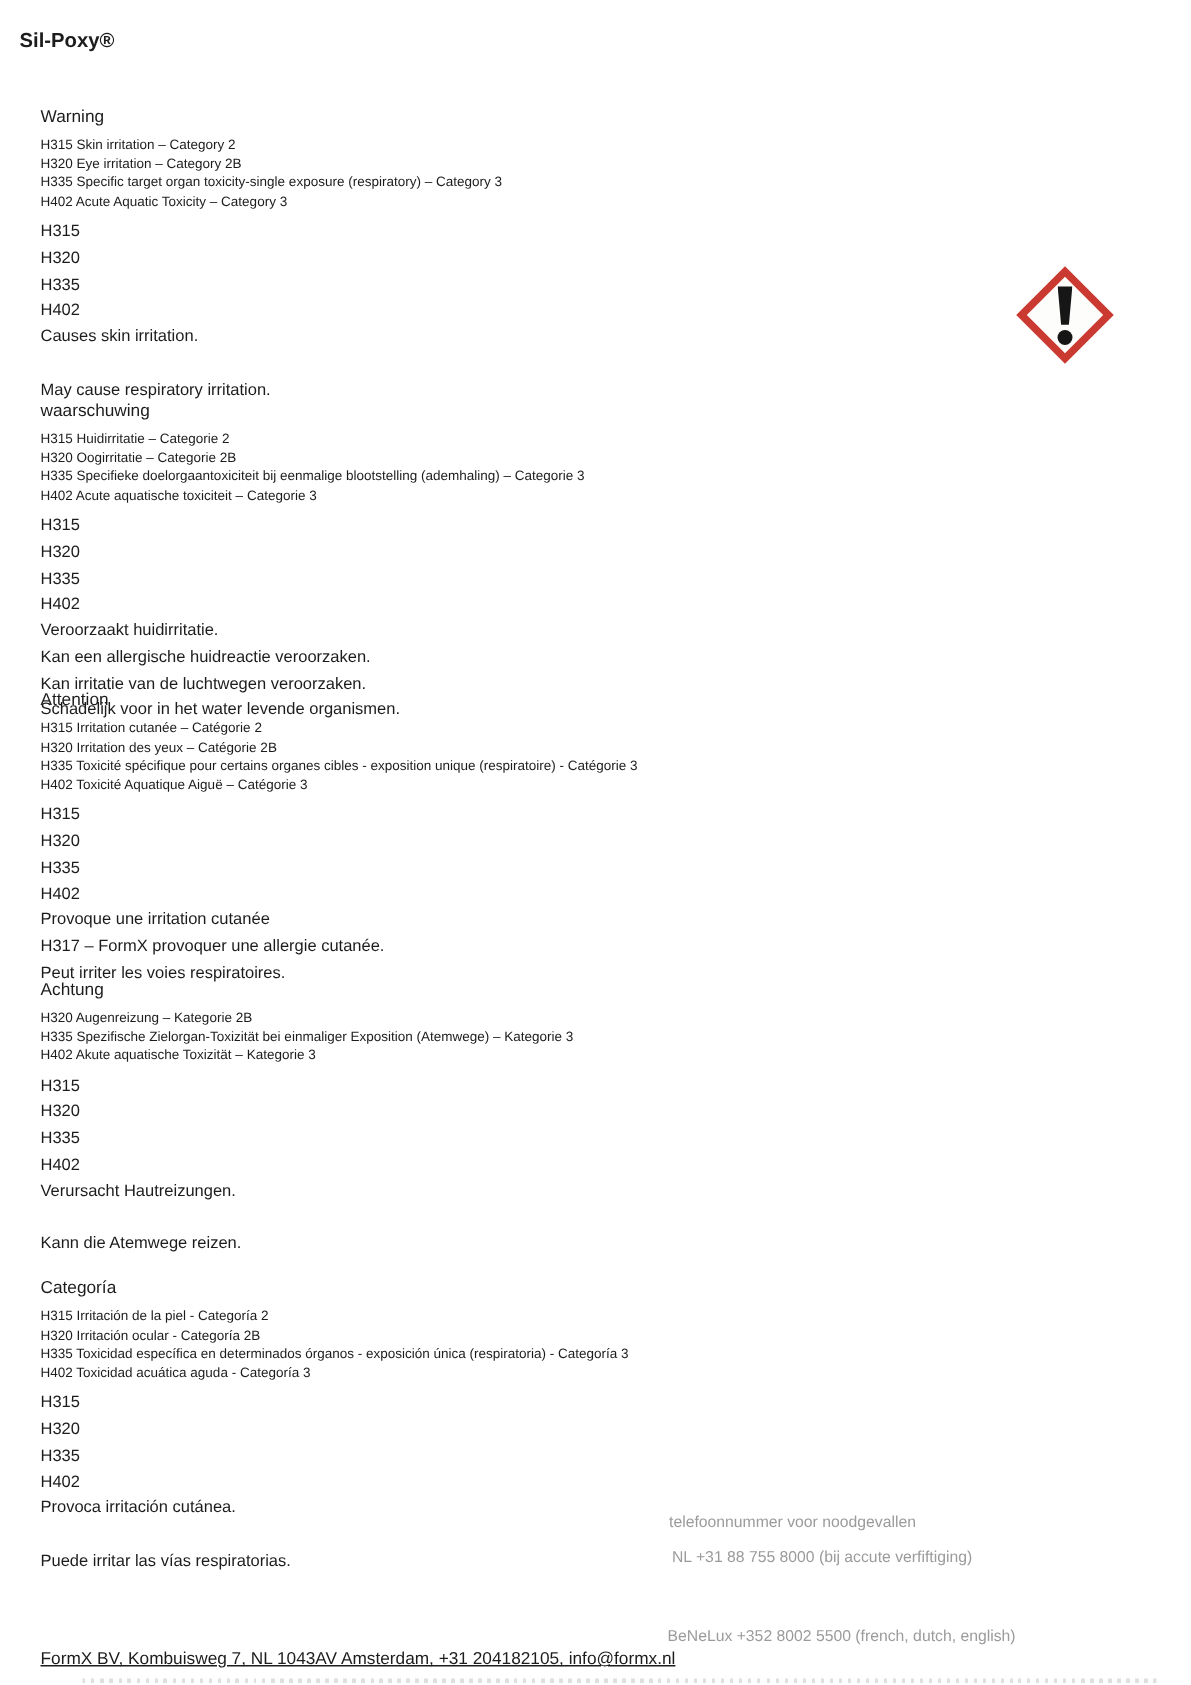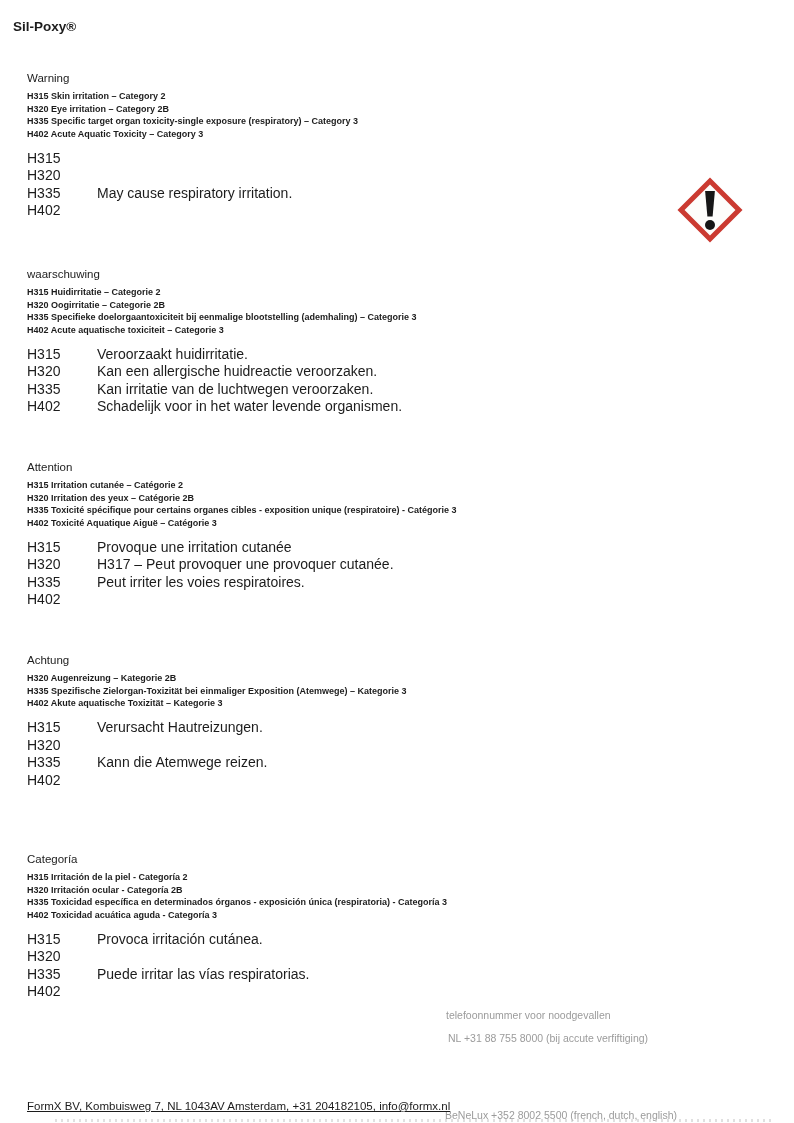--- a/index.html
+++ b/index.html
@@ -19,26 +19,26 @@
   section.hz {
     position: absolute; left: 27px; width: 720px;
   }
   section.hz h2 {
     margin: 0; padding: 0;
     font-size: 11.5px; font-weight: normal; line-height: 13px;
     white-space: nowrap;
   }
   .classes { margin-top: 5px; }
   .cl {
-    font-size: 9px; line-height: 12.6px; white-space: nowrap; font-weight: bold;
+    font-size: 9px; line-height: 12.6px; white-space: nowrap;
   }
   .stmts { margin-top: 9px; }
   .row {
-    display: flex; height: 17.6px; align-items: center;
-    font-size: 14px; line-height: 11px; white-space: nowrap;
+    display: flex; height: 17.6px; align-items: flex-start;
+    font-size: 11px; line-height: 11px; white-space: nowrap; flex-direction: column;
   }
   .row .code { width: 70px; flex: 0 0 70px; }
   .row .txt { flex: 1; }
 
   
   .picto {
     position: absolute; left: 677px; top: 177px;
     width: 66px; height: 66px;
   }
   .picto .diamond {
@@ -61,21 +61,21 @@
     background: #161616; margin-top: 3px;
   }
 
   
   .foot-gray {
     position: absolute; color: #9b9b9b;
     font-size: 10.5px; white-space: nowrap;
   }
   #emergency-label { left: 446px; top: 1009px; }
   #emergency-nl { left: 448px; top: 1032px; }
-  #emergency-benelux { left: 445px; top: 1085px; margin-top: 24px; }
+  #emergency-benelux { left: 445px; top: 1085px; }
   .company-line {
     position: absolute; left: 27px; top: 1100px;
     font-size: 11.5px; color: #1c1c1c; white-space: nowrap; text-decoration: underline;
   }
   .cut-line {
     position: absolute; left: 55px; top: 1119px; width: 716px; height: 3px;
     background: repeating-linear-gradient(90deg, #c6c6c6 0 2px, transparent 2px 6px);
     opacity: 0.55;
   }
 </style>
@@ -88,20 +88,21 @@
   <h2>Warning</h2>
   <div class="classes">
     <div class="cl">H315 Skin irritation – Category 2</div>
     <div class="cl">H320 Eye irritation – Category 2B</div>
     <div class="cl">H335 Specific target organ toxicity-single exposure (respiratory) – Category 3</div>
     <div class="cl">H402 Acute Aquatic Toxicity – Category 3</div>
   </div>
   <div class="stmts">
     <div class="row">
       <span class="code">H315</span>
+      <span class="txt">Causes skin irritation.</span>
     </div>
     <div class="row">
       <span class="code">H320</span>
       <span class="txt"></span>
     </div>
     <div class="row">
       <span class="code">H335</span>
       <span class="txt">May cause respiratory irritation.</span>
     </div>
     <div class="row">
@@ -155,21 +156,21 @@
     <div class="cl">H335 Toxicité spécifique pour certains organes cibles - exposition unique (respiratoire) - Catégorie 3</div>
     <div class="cl">H402 Toxicité Aquatique Aiguë – Catégorie 3</div>
   </div>
   <div class="stmts">
     <div class="row">
       <span class="code">H315</span>
       <span class="txt">Provoque une irritation cutanée</span>
     </div>
     <div class="row">
       <span class="code">H320</span>
-      <span class="txt">H317  – Peut provoquer une provoquer cutanée.</span>
+      <span class="txt">H317  – FormX provoquer une allergie cutanée.</span>
     </div>
     <div class="row">
       <span class="code">H335</span>
       <span class="txt">Peut irriter les voies respiratoires.</span>
     </div>
     <div class="row">
       <span class="code">H402</span>
       <span class="txt"></span>
     </div>
   </div>

